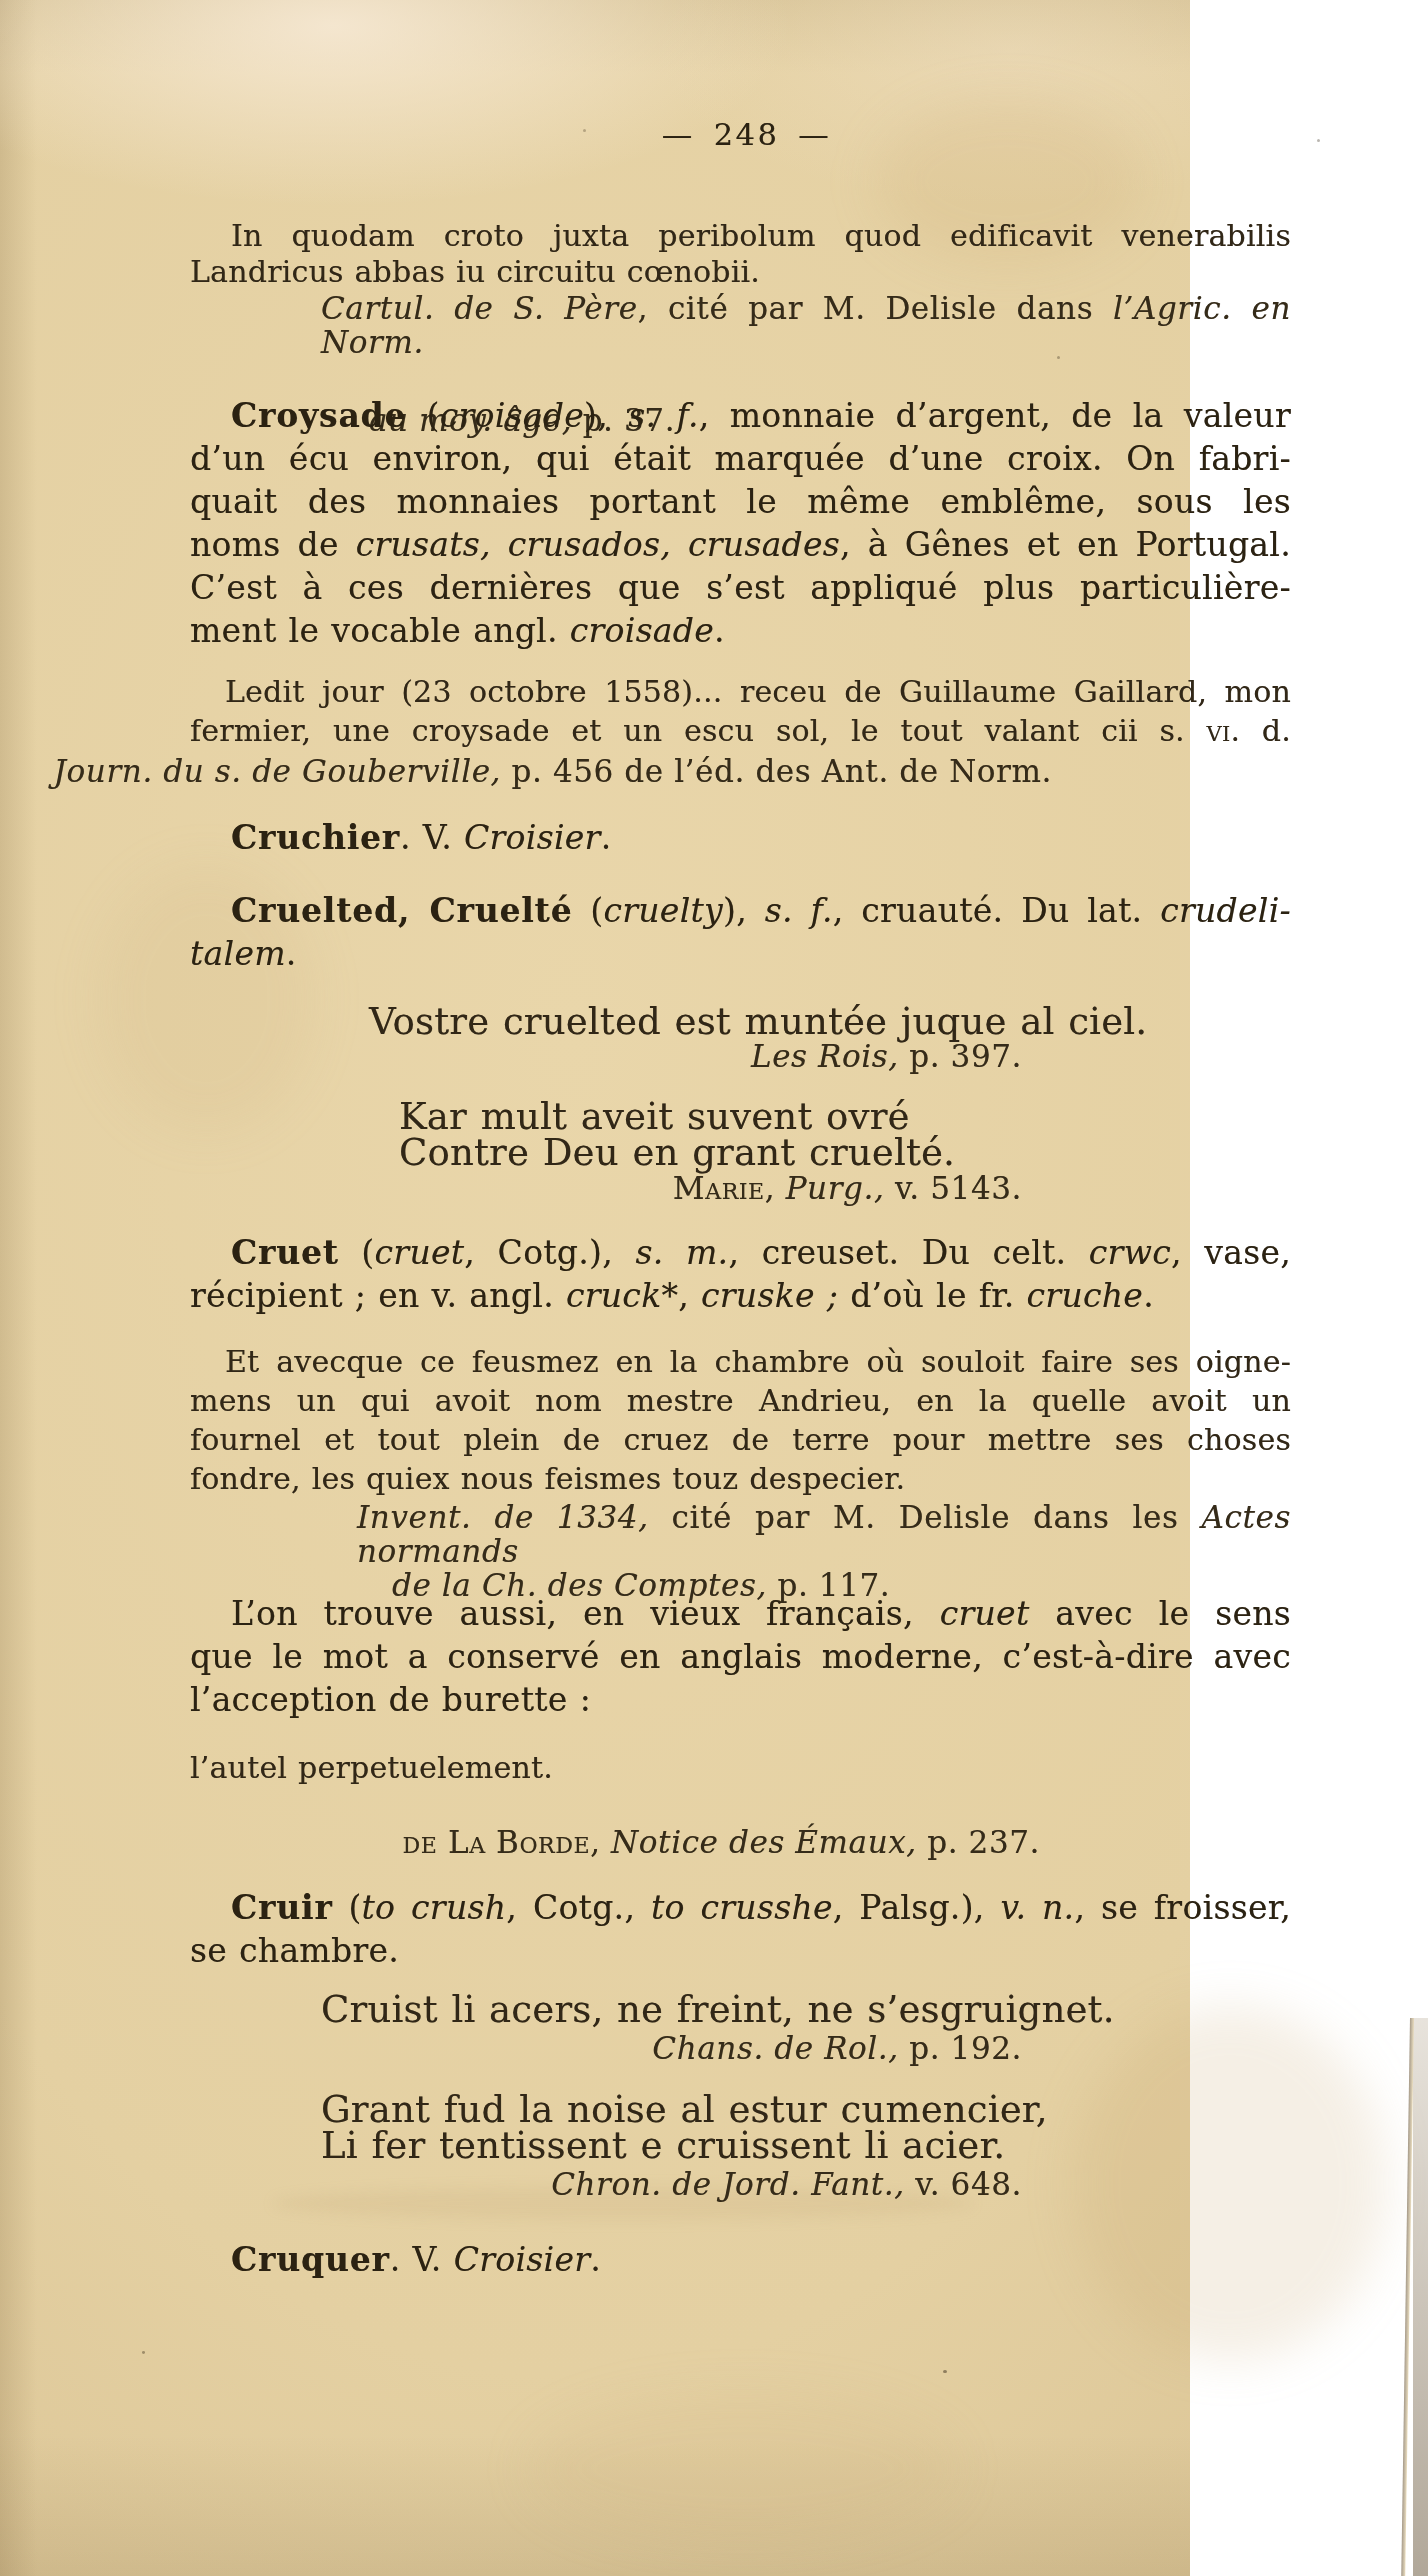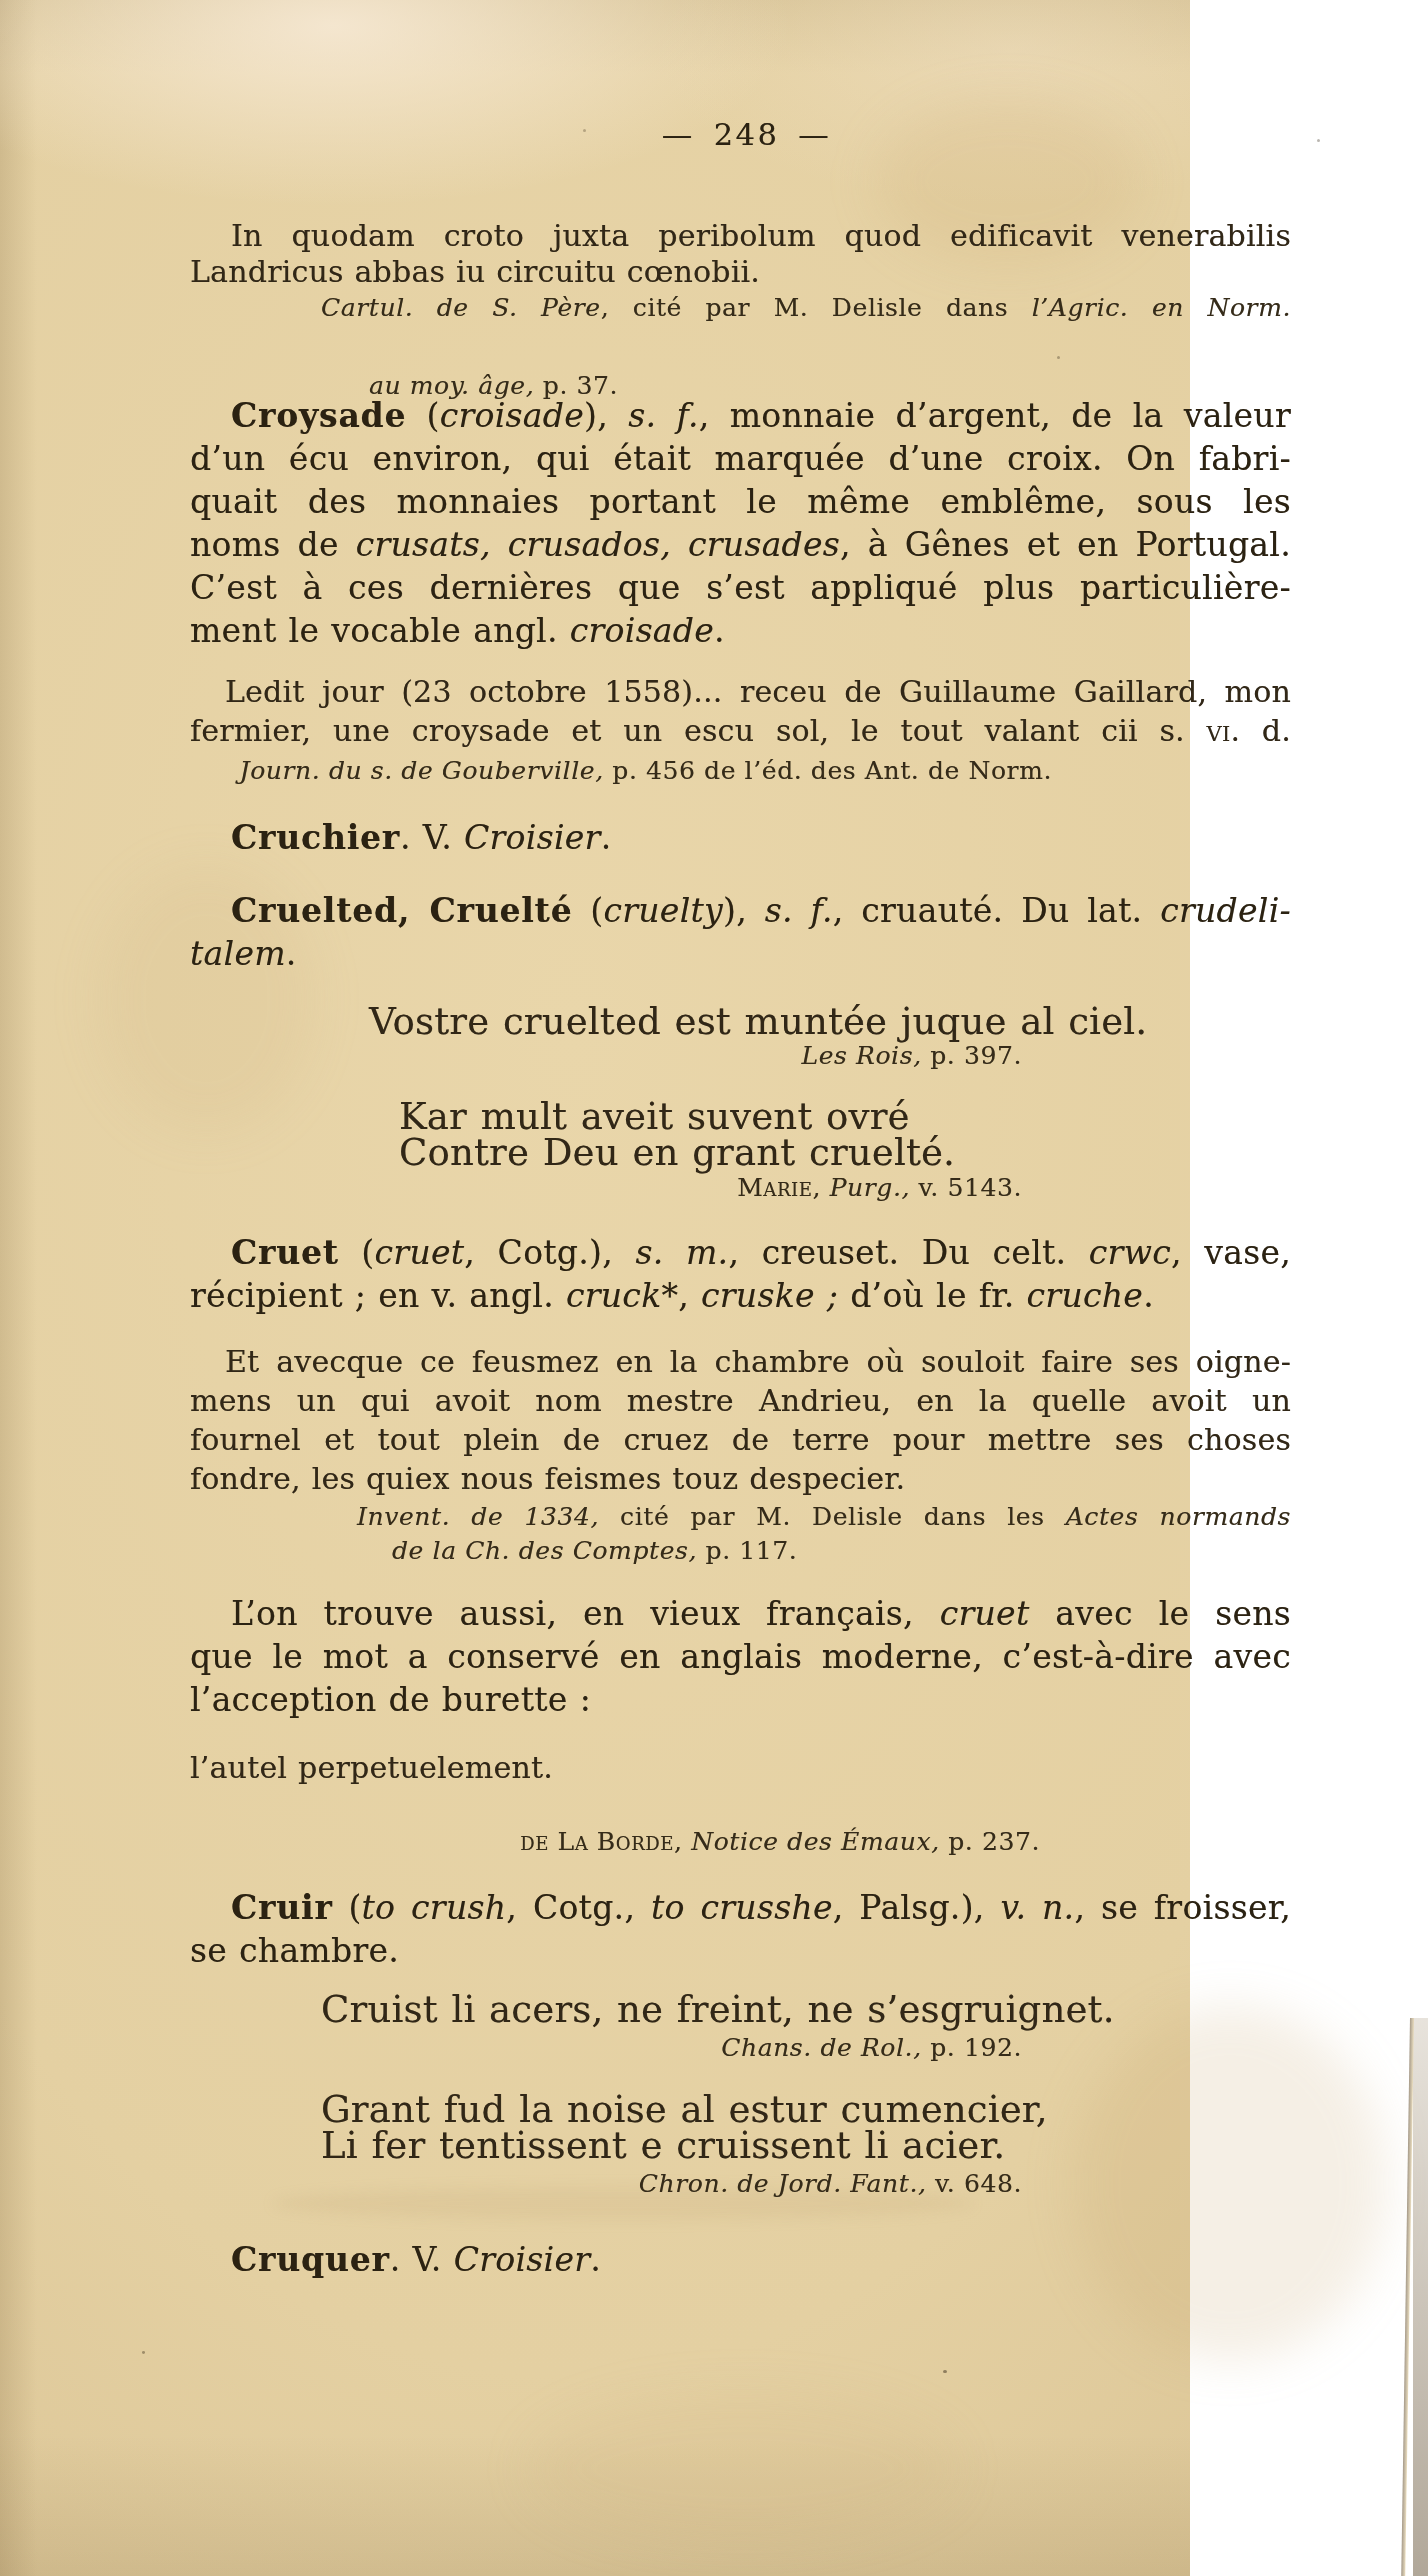--- a/index.html
+++ b/index.html
@@ -19,21 +19,21 @@
       radial-gradient(125% 95% at 48% 40%, #e9d6aa 0%, #e4d0a2 55%, #dcc697 78%, #cbb27e 100%);
   }
   .blk{position:absolute;}
   .body-col{left:190px;width:1101px;}
   .entry{font-size:33px;line-height:43px;letter-spacing:0.3px;word-spacing:1.2px;color:#2b2212;}
   .quote{font-size:30px;line-height:39px;letter-spacing:0.2px;word-spacing:1.2px;color:#312717;}
   .lh44{line-height:36px;}
   .lh46{line-height:38px;}
   .lh40{line-height:33px;}
   .verse{font-size:37px;line-height:36px;letter-spacing:0.2px;word-spacing:1.7px;color:#312717;}
-  .cite{font-size:25px;line-height:34px;letter-spacing:0.6px;color:#352b19;}
+  .cite{font-size:31px;line-height:34px;letter-spacing:0.6px;color:#352b19;}
   .header{font-size:30.5px;letter-spacing:2.5px;word-spacing:6.6px;text-align:center;color:#2b2212;}
   .line{display:block;}
   .jl{text-align:justify;text-align-last:justify;}
   .in50{text-indent:41px;}
   .in43{text-indent:35px;}
   .pl58{padding-left:48px;margin-top:44px;}
   .pl43{padding-left:35px;}
   .b{font-weight:bold;letter-spacing:0.8px;}
   .i{font-style:italic;}
   .sc{font-variant:small-caps;}

